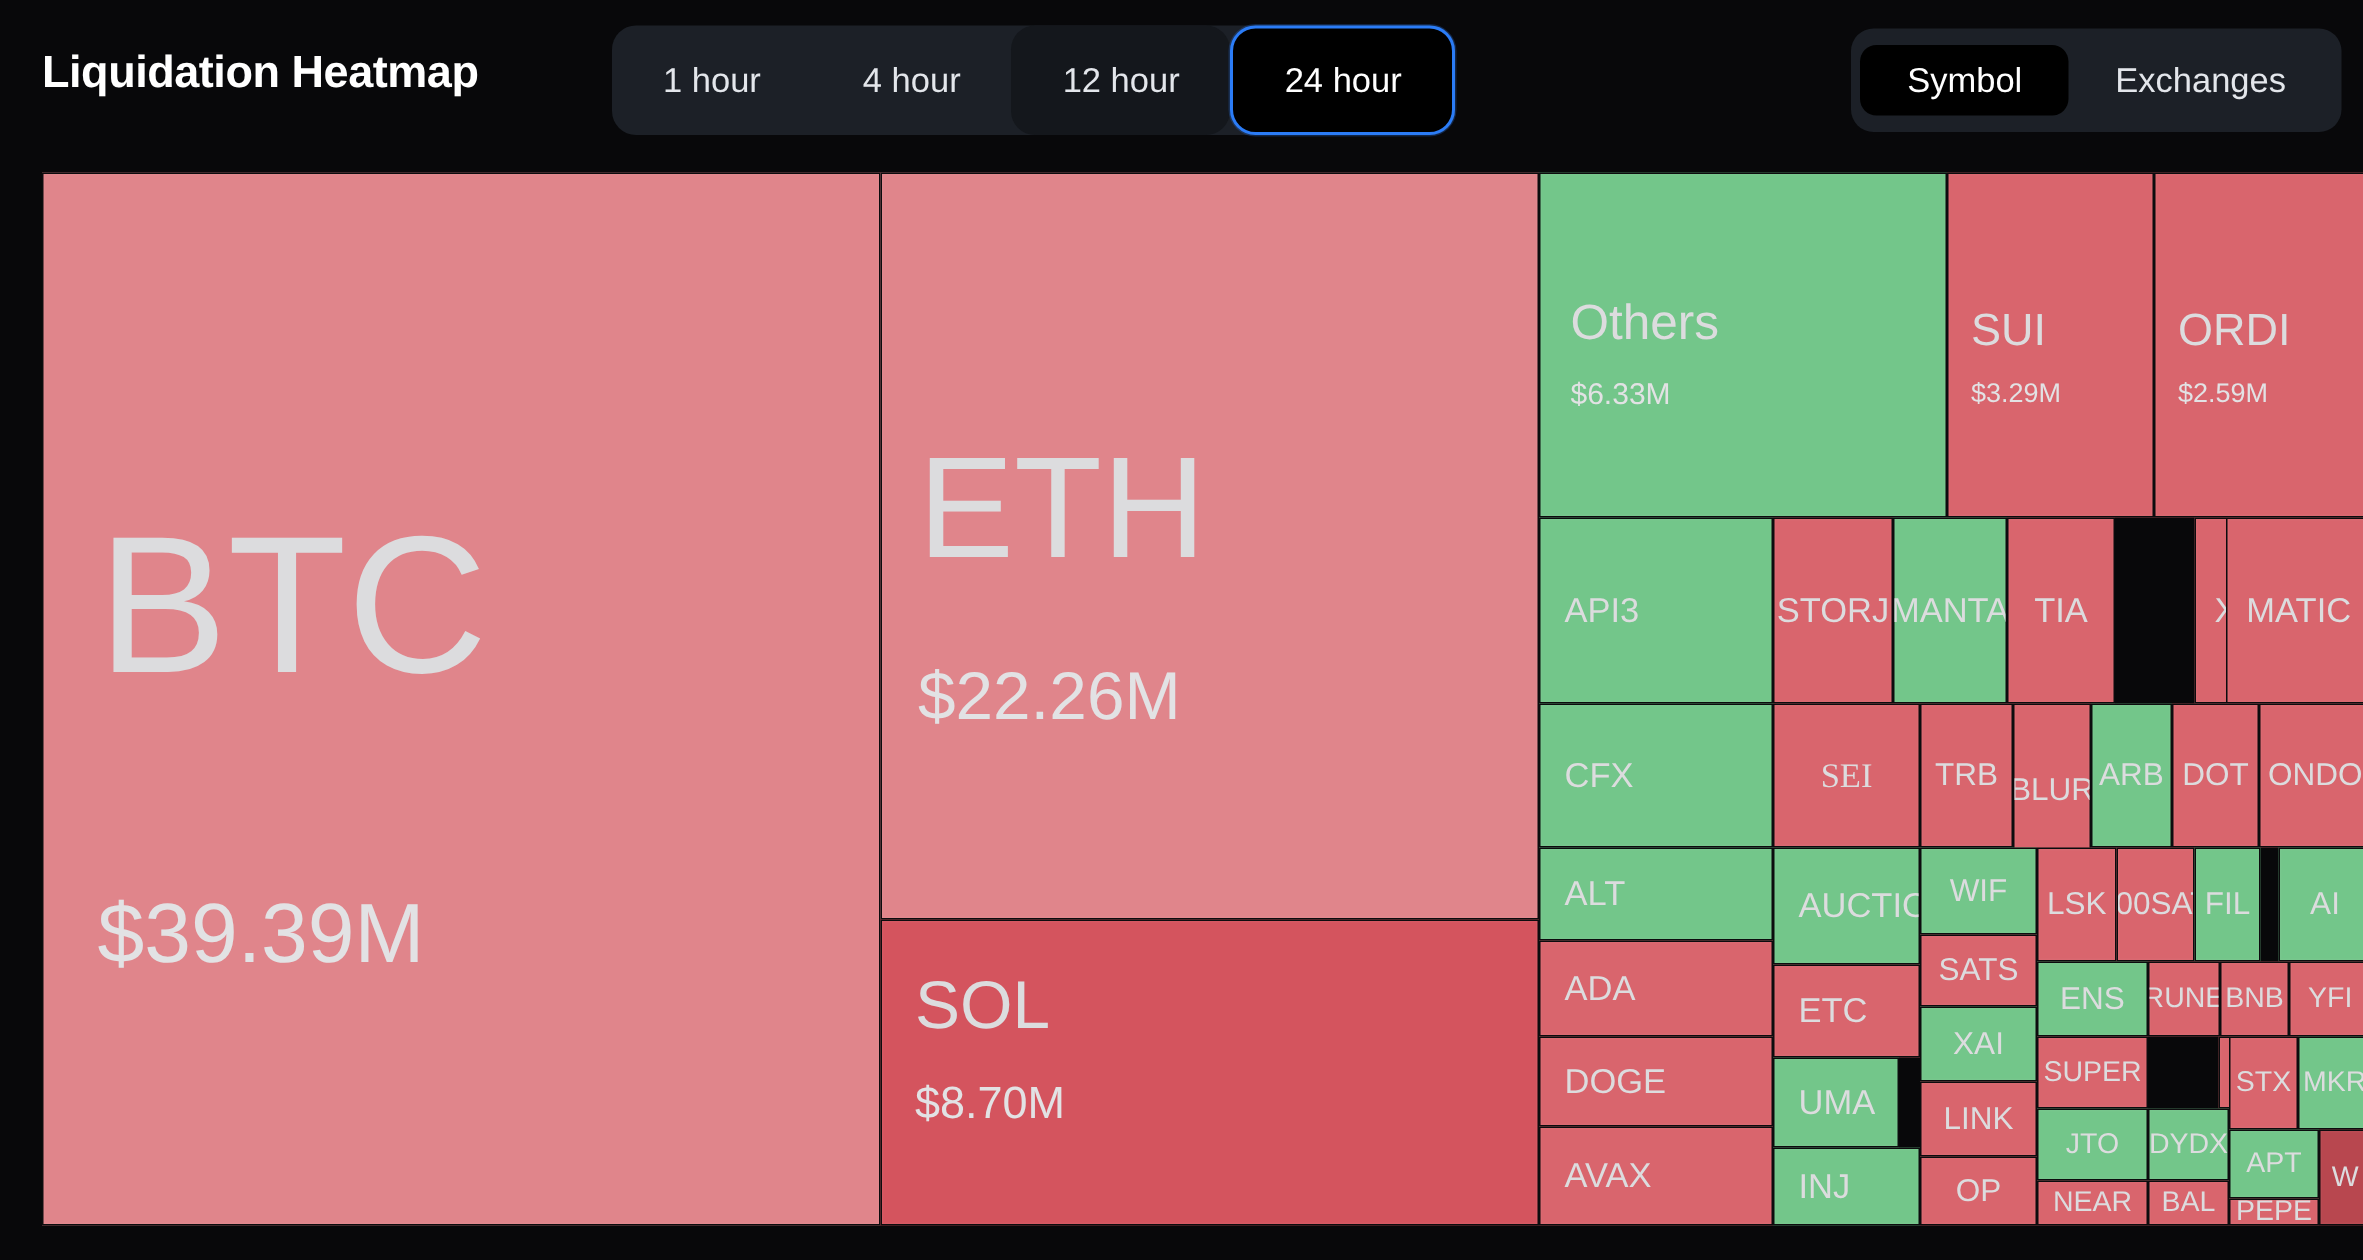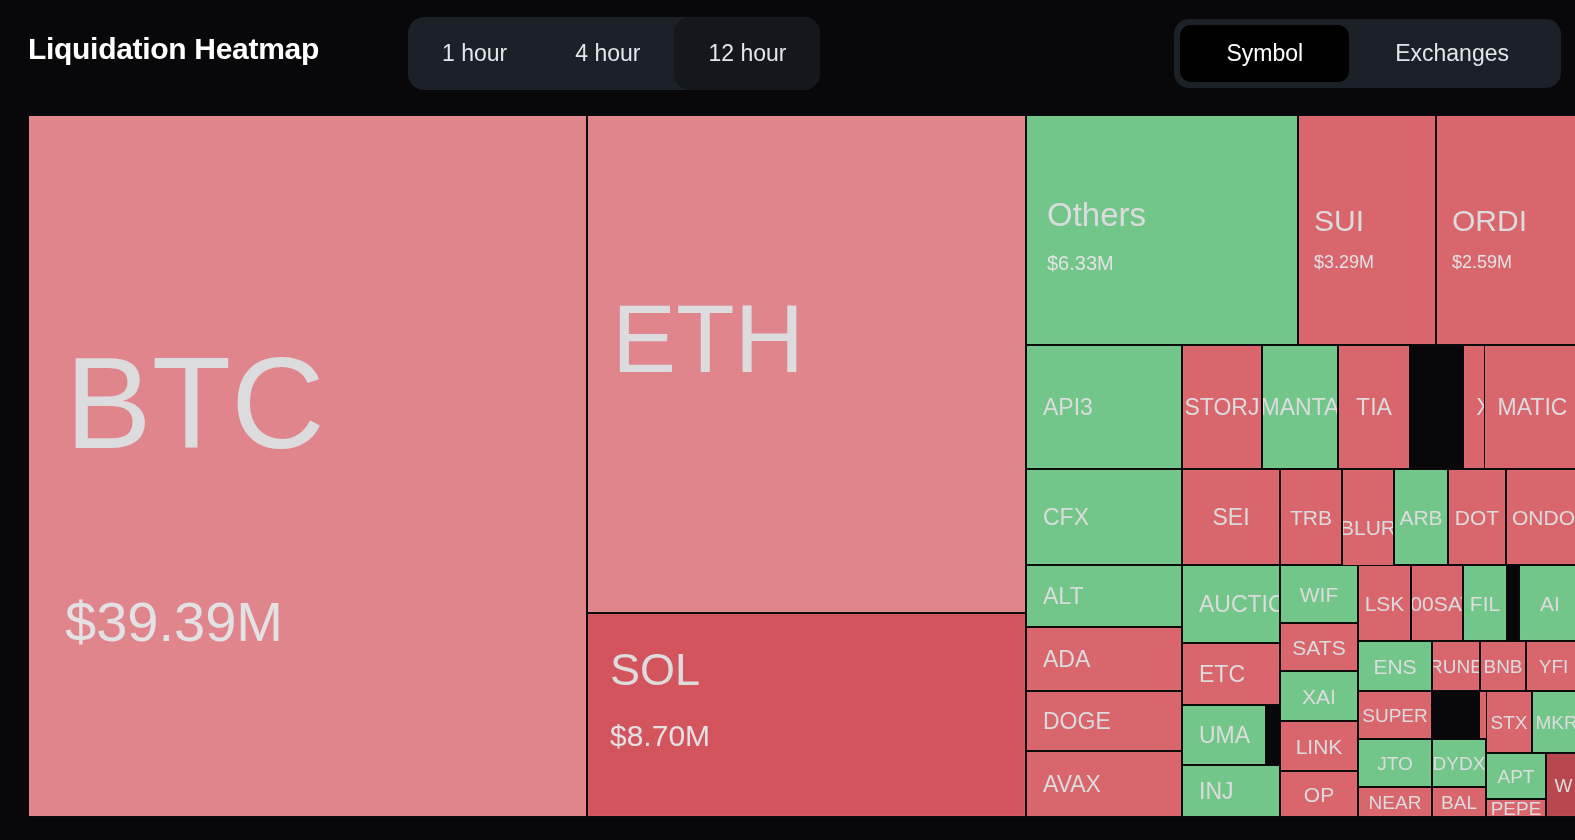--- a/index.html
+++ b/index.html
@@ -70,25 +70,25 @@
     position: absolute;
     right: 14px; top: 19px;
     height: 69px;
     background: #1c2027;
     border-radius: 15px;
     display: flex;
     align-items: center;
     padding: 6px;
   }
   .mode-tab {
-    height: 57px;
+    height: 47px;
     display: flex;
     align-items: center;
     justify-content: center;
-    padding: 0 46px;
+    padding: 0 31px;
     font-size: 23px;
     color: #e3e6eb;
     border-radius: 11px;
     cursor: pointer;
     white-space: nowrap;
   }
   .mode-tab.active {
     background: #000000;
     color: #ffffff;
   }
@@ -146,38 +146,40 @@
 <body>
 
 <div id="header">
 
   <div id="page-title">Liquidation Heatmap</div>
 
   <div id="timeframe-group">
     <div class="tf-tab">1 hour</div>
     <div class="tf-tab">4 hour</div>
     <div class="tf-tab semi">12 hour</div>
+    <div class="tf-tab active">24 hour</div>
   </div>
 
   <div id="mode-group">
     <div class="mode-tab active">Symbol</div>
     <div class="mode-tab">Exchanges</div>
   </div>
 
 </div>
 
 <div id="treemap">
 
   <div class="tile sz-xxl" style="left:28px; top:8px; width:559px; height:702px; background:#e0858b;">
     <span class="lbl">BTC</span>
     <span class="val">$39.39M</span>
   </div>
 
   <div class="tile sz-xl" style="left:587px; top:8px; width:439px; height:498px; background:#e0858b;">
     <span class="lbl">ETH</span>
+    <span class="val">$22.26M</span>
   </div>
 
   <div class="tile sz-l" style="left:587px; top:506px; width:439px; height:204px; background:#d4545e;">
     <span class="lbl">SOL</span>
     <span class="val">$8.70M</span>
   </div>
 
   <div class="tile sz-m" style="left:1026px; top:8px; width:272px; height:230px; background:#73c68a;">
     <span class="lbl">Others</span>
     <span class="val">$6.33M</span>
@@ -208,21 +210,21 @@
   <div class="tile sz-xs" style="left:1463px; top:238px; width:74px; height:124px; background:#d9656d;">
     <span class="lbl">XRP</span>
   </div>
   <div class="tile sz-xs" style="left:1484px; top:238px; width:97px; height:124px; background:#d9656d;">
     <span class="lbl">MATIC</span>
   </div>
 
   <div class="tile la" style="left:1026px; top:362px; width:156px; height:96px; background:#73c68a;">
     <span class="lbl">CFX</span>
   </div>
-  <div class="tile sz-xs" style="left:1182px; top:362px; width:98px; height:96px; background:#d9656d;">
+  <div class="tile sz-xs" style="left:1182px; top:362px; width:98px; height:96px; background:#d9656d;font-family:Liberation Serif, serif;">
     <span class="lbl">SEI</span>
   </div>
   <div class="tile sz-xxs" style="left:1280px; top:362px; width:62px; height:96px; background:#d9656d;">
     <span class="lbl">TRB</span>
   </div>
   <div class="tile sz-xxs" style="left:1342px; top:362px; width:52px; height:116px; background:#d9656d;padding-left:36px;">
     <span class="lbl">BLUR</span>
   </div>
   <div class="tile sz-xxs" style="left:1394px; top:362px; width:54px; height:96px; background:#73c68a;">
     <span class="lbl">ARB</span>

